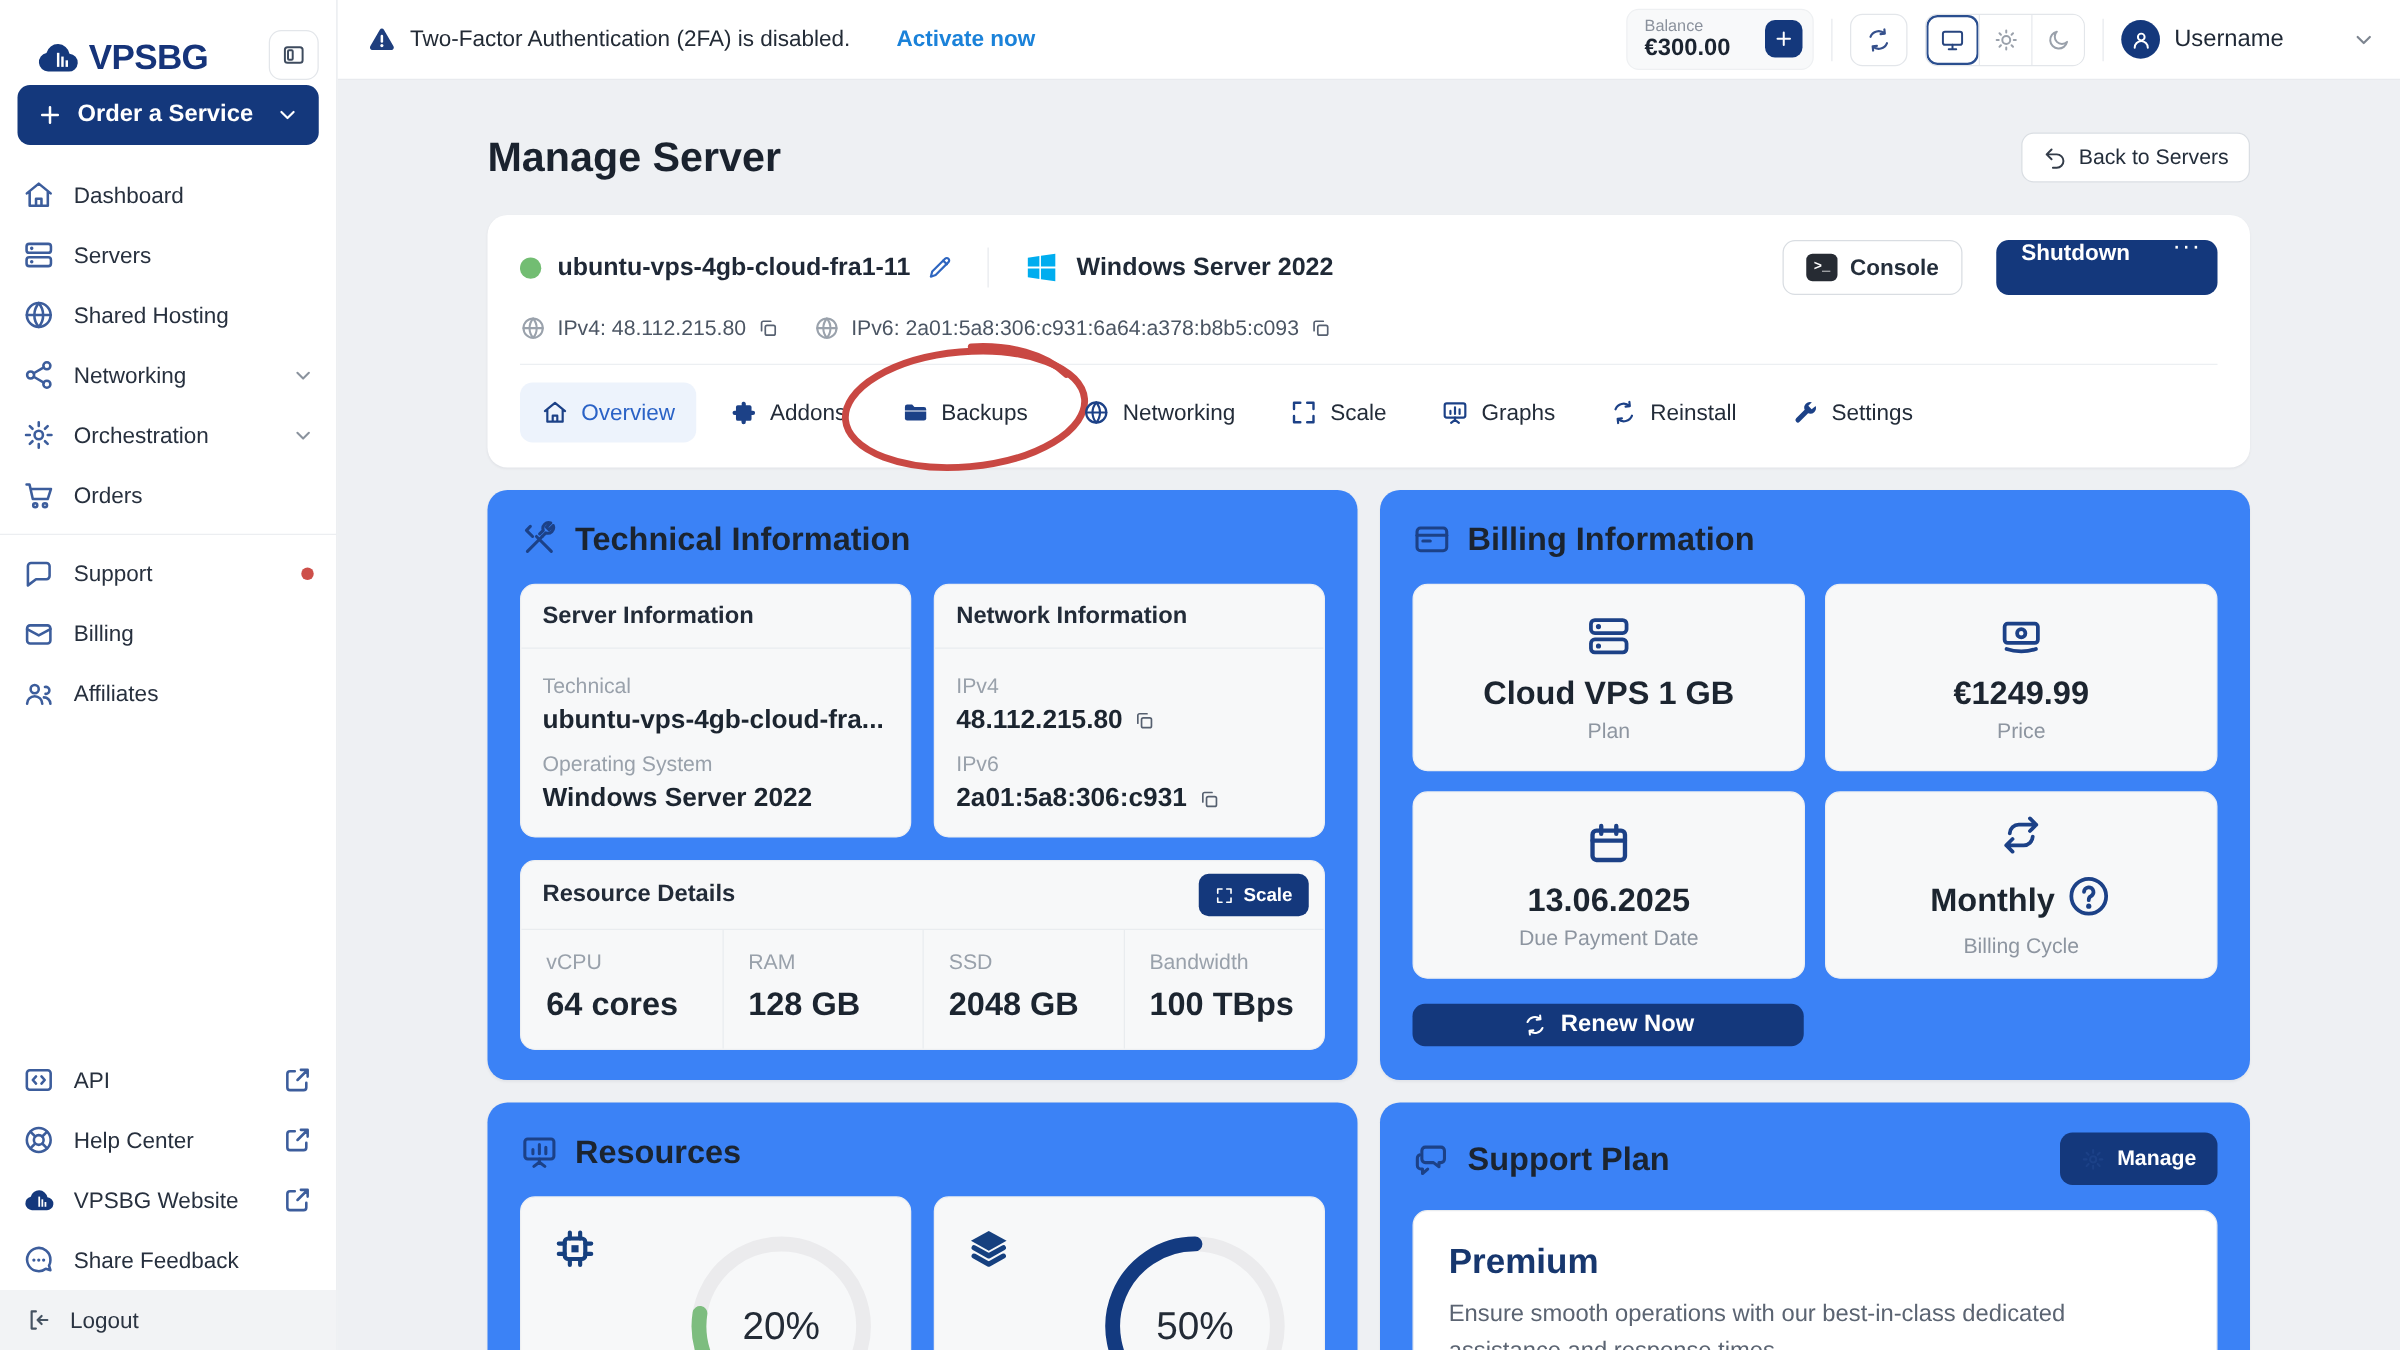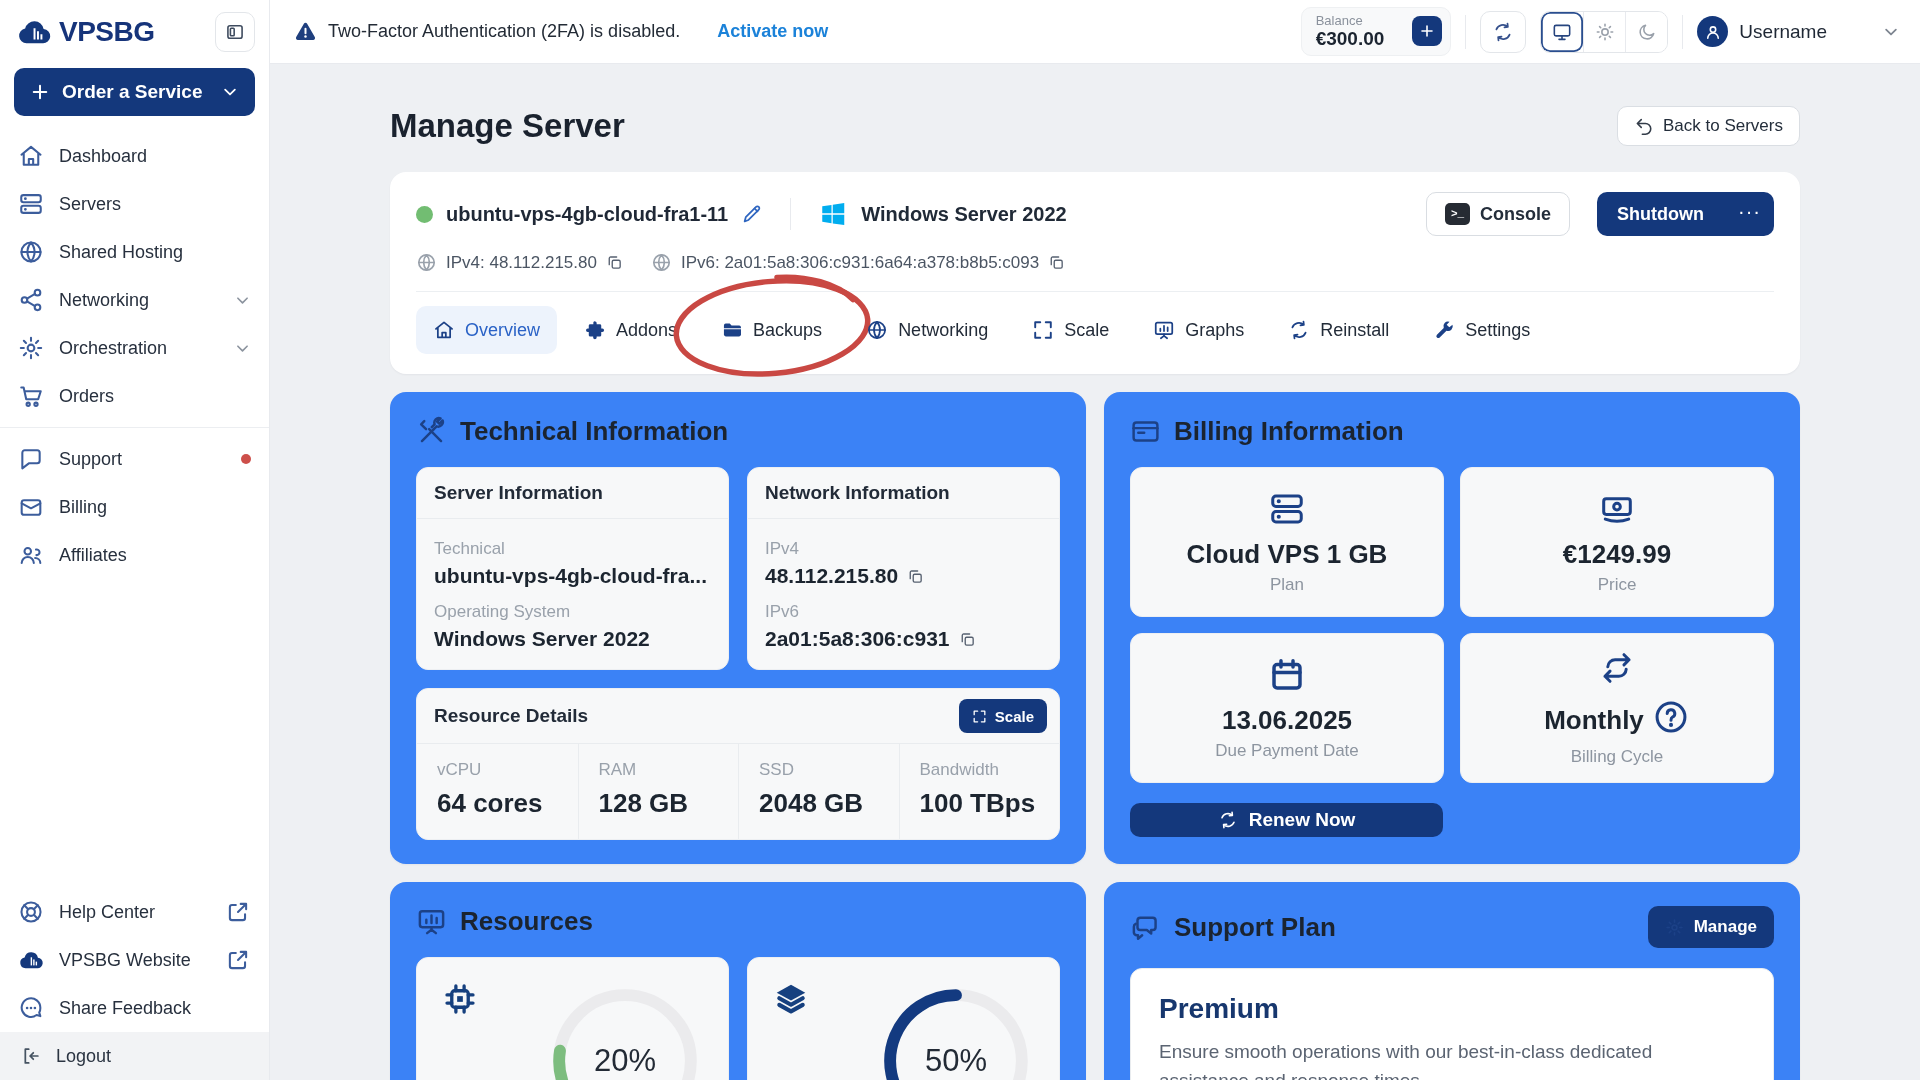--- a/index.html
+++ b/index.html
@@ -10,21 +10,21 @@
     --navy:#14387c; --ink:#1f2733; --gray:#6a7280; --lgray:#99a1ab;
     --line:#e7eaee; --cardbg:#f7f8f9; --cardline:#edeff2;
     --link:#1b82d9; --tabblue:#2a62c6; --iconblue:#3c5d9c;
   }
 
   .ic{ stroke:currentColor; fill:none; stroke-width:1.9; stroke-linecap:round; stroke-linejoin:round; display:block; }
 
   
   .sidebar{ position:absolute; left:0; top:0; width:270px; height:1080px; background:#fff;
             border-right:1px solid #e8eaee; display:flex; flex-direction:column; z-index:5; }
-  .side-head{ height:64px; padding:0 14px 0 16px; display:flex; align-items:center; justify-content:space-between; }
+  .side-head{ height:64px; padding:0 14px 0 28px; display:flex; align-items:flex-end; justify-content:space-between; }
   .logo{ display:flex; align-items:center; gap:7px; }
   .logo .ic{ width:36px; height:36px; color:var(--navy); }
   .logo-text{ font-size:28px; font-weight:800; color:#16347a; letter-spacing:-.5px; }
   .collapse-btn{ width:40px; height:40px; border:1px solid #e3e6ea; border-radius:10px; background:#fff;
                  display:flex; align-items:center; justify-content:center; color:#3e4b5e; cursor:pointer; }
   .collapse-btn .ic{ width:20px; height:20px; }
 
   .order-btn{ margin:4px 14px 16px; height:48px; background:var(--navy); border:none; border-radius:10px;
               color:#fff; font-size:19px; font-weight:700; display:flex; align-items:center; gap:12px;
               padding:0 16px; cursor:pointer; font-family:inherit; }
@@ -95,21 +95,21 @@
   .win-ic{ width:30px; height:30px; }
   .os-name{ font-size:20px; font-weight:600; color:#202a37; }
   .srow1 .spacer{ flex:1; }
   .console-btn{ height:44px; background:#fff; border:1px solid #d9dde2; border-radius:10px; padding:0 18px;
                 display:flex; align-items:center; gap:10px; font-size:18px; font-weight:600; color:#242e3b;
                 cursor:pointer; font-family:inherit; }
   .term-badge{ width:25px; height:22px; background:#262b33; border-radius:5px; color:#fff; font-size:11px;
                font-weight:700; display:flex; align-items:center; justify-content:center; font-family:"Liberation Mono",monospace; }
   .term-badge::before{ content:">_"; }
   .shutdown-btn{ height:44px; background:var(--navy); border:none; border-radius:10px; color:#fff;
-                 display:flex; align-items:center; cursor:pointer; font-family:inherit; padding:0; margin-left:14px; overflow:hidden;}
+                 display:flex; align-items:flex-start; cursor:pointer; font-family:inherit; padding:0; margin-left:14px; overflow:hidden;}
   .shutdown-label{ display:flex; align-items:center; padding:0 20px; font-size:18px; font-weight:600; }
   .shutdown-sep{ width:1px; background:rgba(255,255,255,.3); margin:9px 0; }
   .shutdown-more{ display:flex; align-items:center; padding:0 13px; font-size:20px; letter-spacing:1px; }
   .shutdown-more::before{ content:"···"; margin-top:-6px; }
 
   .srow2{ margin-top:16px; display:flex; align-items:center; gap:28px; }
   .ip-item{ display:flex; align-items:center; gap:9px; font-size:17px; color:#4b5563; }
   .ip-item .globe{ width:21px; height:21px; color:#9aa2ac; }
   .copy-btn{ background:none; border:none; color:#566070; cursor:pointer; display:flex; }
   .copy-btn .ic{ width:17px; height:17px; }
@@ -451,20 +451,29 @@
     <li class="mitem">
       <svg class="ic">
           <use href="#s-users"></use>
         </svg>
       <span>Affiliates</span>
     </li>
   </ul>
 
   <div class="side-foot">
     <ul class="menu">
+      <li class="mitem">
+        <svg class="ic">
+            <use href="#s-code"></use>
+          </svg>
+        <span>API</span>
+        <svg class="ic ext">
+            <use href="#s-ext"></use>
+          </svg>
+      </li>
       <li class="mitem">
         <svg class="ic">
             <use href="#s-lifebuoy"></use>
           </svg>
         <span>Help Center</span>
         <svg class="ic ext">
             <use href="#s-ext"></use>
           </svg>
       </li>
       <li class="mitem">

